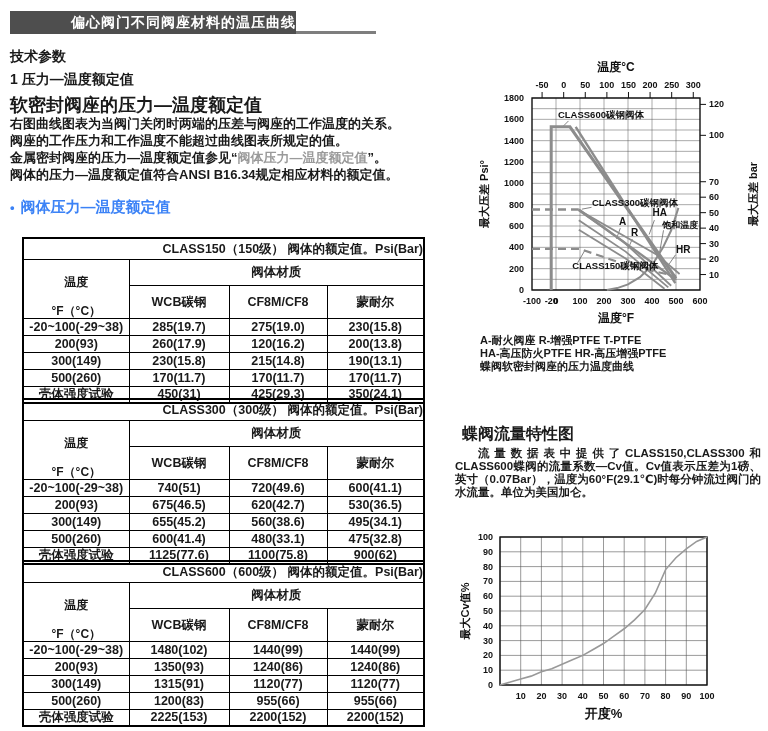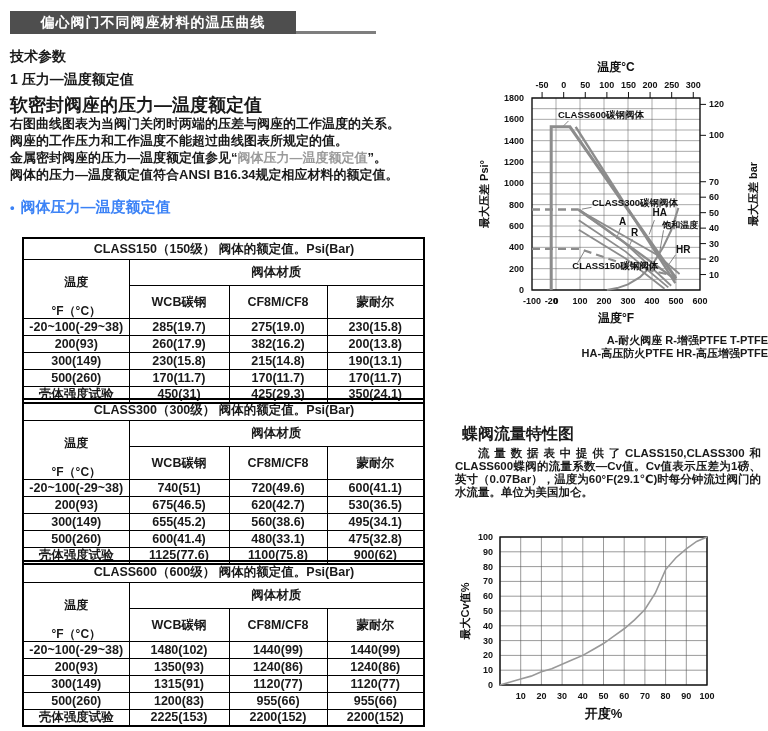--- a/index.html
+++ b/index.html
@@ -6,45 +6,45 @@
   html,body { background:#ffffff; }
   .page {
     position:relative; width:768px; height:731px; background:#ffffff;
     font-family:"Liberation Sans","DejaVu Sans",sans-serif;
     font-weight:bold; color:#1a1a1a; overflow:hidden;
   }
   .abs { position:absolute; }
 
   .title-line { left:10px; top:31px; width:366px; height:3px; background:#7e7e7e; }
   .title-bar  { left:10px; top:11px; width:286px; height:23px; background:#4e4e4e;
-                color:#ffffff; font-size:14px; line-height:23px; text-align:center;
+                color:#ffffff; font-size:14px; line-height:23px; text-align:right;
                 letter-spacing:1px; }
 
   .h-tech { left:10px; top:48px;  font-size:14px;text-align:right; }
   .h-sub  { left:10px; top:71px;  font-size:14px; }
   .h-sub2 { left:10px; top:93px;  font-size:18px; }
   .pline  { left:10px; font-size:13px; white-space:nowrap; }
   .gray-quote { color:#9a9a9a; }
 
   .section-head { left:10px; top:198px; font-size:15px; color:#3b82f6; }
   .section-head .bullet { font-size:13px; margin-right:6px; }
 
   table.ratings { position:absolute; left:22px; width:403px; border-collapse:collapse;
                   table-layout:fixed; border:2px solid #000; font-size:12.5px; }
   table.ratings td { border:1px solid #000; text-align:center; padding:0; line-height:1.15; }
-  tr.t-title td { height:21px; text-align:center; padding-left:1px; }
+  tr.t-title td { height:21px; text-align:right; padding-left:1px; }
   tr.t-h1 td { height:15px; }
   tr.t-h2 td { height:19px; }
   tr.t-row td { height:17px; }
   td.temp-cell div { font-size:12px; line-height:1.1;margin-top:16px; }
 
   svg { overflow:visible; }
   svg text { fill:#111111; font-family:"Liberation Sans","DejaVu Sans",sans-serif; font-weight:bold; }
 
-  .cap { left:480px; width:288px; text-align:right; font-size:11px; white-space:nowrap; }
+  .cap { left:480px; width:288px; text-align:left; font-size:11px; white-space:nowrap; }
 
   .flow-head { left:462px; top:424px; font-size:16px; }
   .flow-para { left:455px; top:447px; width:306px; font-size:11.5px; line-height:13px;
                text-indent:2em; text-align:justify; }
 </style>
 </head>
 <body>
 
 <div class="page">
 
@@ -87,21 +87,21 @@
       </tr>
       <tr class="t-row">
         <td>-20~100(-29~38)</td>
         <td>285(19.7)</td>
         <td>275(19.0)</td>
         <td>230(15.8)</td>
       </tr>
       <tr class="t-row">
         <td>200(93)</td>
         <td>260(17.9)</td>
-        <td>382(16.2)</td>
+        <td>120(16.2)</td>
         <td>200(13.8)</td>
       </tr>
       <tr class="t-row">
         <td>300(149)</td>
         <td>230(15.8)</td>
         <td>215(14.8)</td>
         <td>190(13.1)</td>
       </tr>
       <tr class="t-row">
         <td>500(260)</td>
@@ -337,20 +337,21 @@
       <text x="92.32" y="213.66666666666666" font-size="9.5">CLASS150碳钢阀体</text>
       <text x="138.88" y="169.93333333333334" font-size="10">A</text>
       <text x="150.88" y="181.13333333333333" font-size="10">R</text>
       <text x="172.48000000000002" y="161.39999999999998" font-size="10">HA</text>
       <text x="182.32" y="172.6" font-size="9">饱和温度</text>
       <text x="196" y="197.66666666666666" font-size="10">HR</text>
     </svg>
 
   <div class="abs cap" style="top:333px">A-耐火阀座  R-增强PTFE  T-PTFE</div>
   <div class="abs cap" style="top:346px">HA-高压防火PTFE  HR-高压增强PTFE</div>
+  <div class="abs cap" style="top:359px">蝶阀软密封阀座的压力温度曲线</div>
 
   <div class="abs flow-head">蝶阀流量特性图</div>
   <div class="abs flow-para">流量数据表中提供了CLASS150,CLASS300和CLASS600蝶阀的流量系数—Cv值。Cv值表示压差为1磅、英寸（0.07Bar），温度为60°F(29.1℃)时每分钟流过阀门的水流量。单位为美国加仑。</div>
 
   <svg id="flow-chart" class="abs" style="left:455px; top:528px" width="313" height="200">
       <line x1="45" y1="157" x2="252" y2="157" stroke="#555" stroke-width="0.6"></line>
       <line x1="45" y1="142.2" x2="252" y2="142.2" stroke="#555" stroke-width="0.6"></line>
       <line x1="45" y1="127.4" x2="252" y2="127.4" stroke="#555" stroke-width="0.6"></line>
       <line x1="45" y1="112.6" x2="252" y2="112.6" stroke="#555" stroke-width="0.6"></line>
       <line x1="45" y1="97.8" x2="252" y2="97.8" stroke="#555" stroke-width="0.6"></line>

